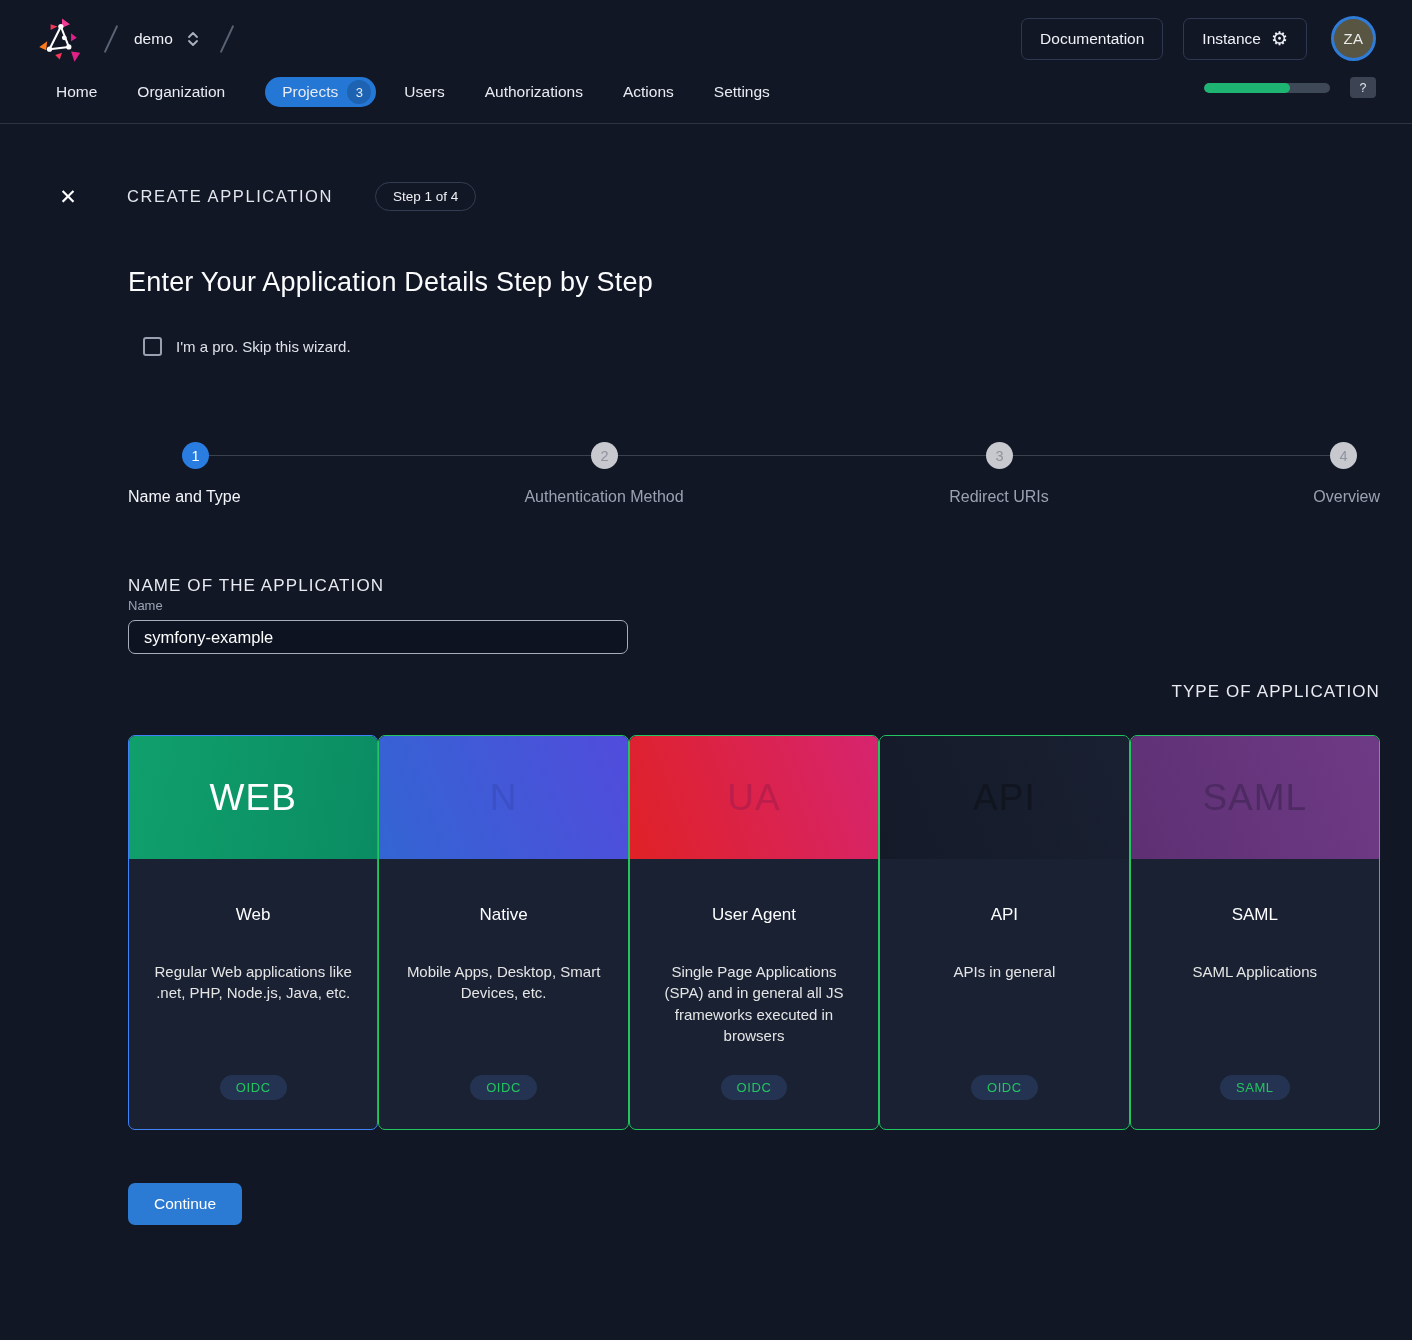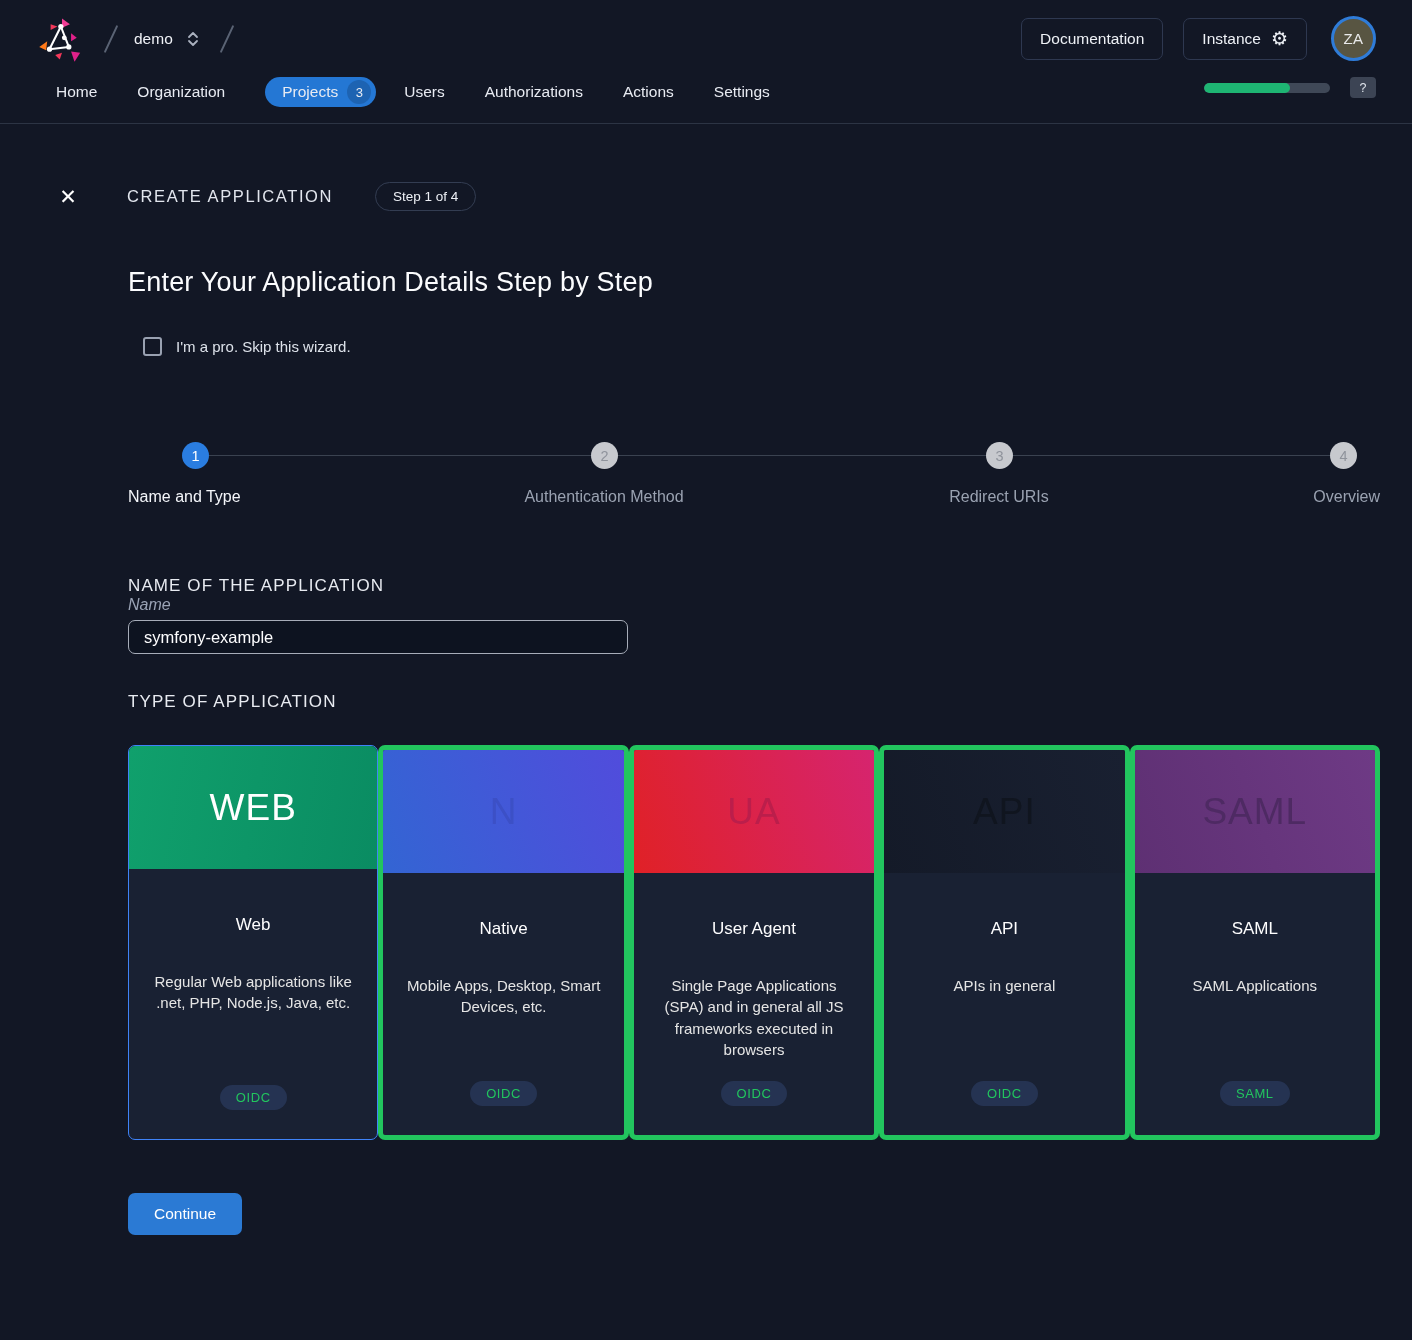--- a/index.html
+++ b/index.html
@@ -62,32 +62,32 @@
   .sc1 { left:54px; } .sc2 { left:463px; } .sc3 { left:858px; } .sc4 { left:1202px; }
   .step-label { position:absolute; top:46px; font-size:16px; color:#9aa2b1; white-space:nowrap; }
   .sl1 { left:0; color:#f4f6fa; font-weight:500; }
   .sl2 { left:476px; transform:translateX(-50%); }
   .sl3 { left:871px; transform:translateX(-50%); }
   .sl4 { right:0; }
 
   
   .section-title { font-size:17px; letter-spacing:1.1px; color:#e8ebf1; font-weight:500; }
   .sec-name { margin-top:64px; }
-  .field-label { margin-top:27px; font-size:16px; color:#9aa3b5;font-style:italic; }
+  .field-label { margin-top:27px; font-size:13px; color:#9aa3b5; }
   .name-input {
     display:block; margin-top:6px; width:500px; height:34px; background:#0d1320;
     border:1px solid #a7adb9; border-radius:7px; color:#fdfdfe; font-size:16.5px;
     padding:0 15px; font-family:"Liberation Sans","DejaVu Sans",sans-serif; outline:none;
   }
-  .sec-type { margin-top:38px; }
+  .sec-type { margin-top:28px;text-align:right; }
 
   
   .cards { margin-top:33px; display:grid; grid-template-columns:repeat(5,1fr); width:1252px; }
   .card {
-    height:395px; border-radius:7px; border:5px solid #22c55e; background:#192133;
+    height:395px; border-radius:7px; border:1px solid #22c55e; background:#192133;
     overflow:hidden; display:flex; flex-direction:column; cursor:pointer;
   }
   .card.selected { border:1px solid #3f83f8; }
   .card-banner { height:123px; flex:0 0 auto; display:flex; align-items:center; justify-content:center;
     font-size:37px; letter-spacing:1px; font-weight:500; }
   .t-web    { background:linear-gradient(100deg,#10a06c,#0a8c62); color:#ffffff; }
   .t-native { background:linear-gradient(70deg,#3365d3,#514cdc); color:#3c50c6; }
   .t-ua     { background:linear-gradient(70deg,#e02126,#d6246f); color:#bb1e4b; }
   .t-api    { background:linear-gradient(70deg,#141a28,#192031); color:#10151f; }
   .t-saml   { background:linear-gradient(70deg,#5e3073,#6e3a85); color:#4e2a63; }

